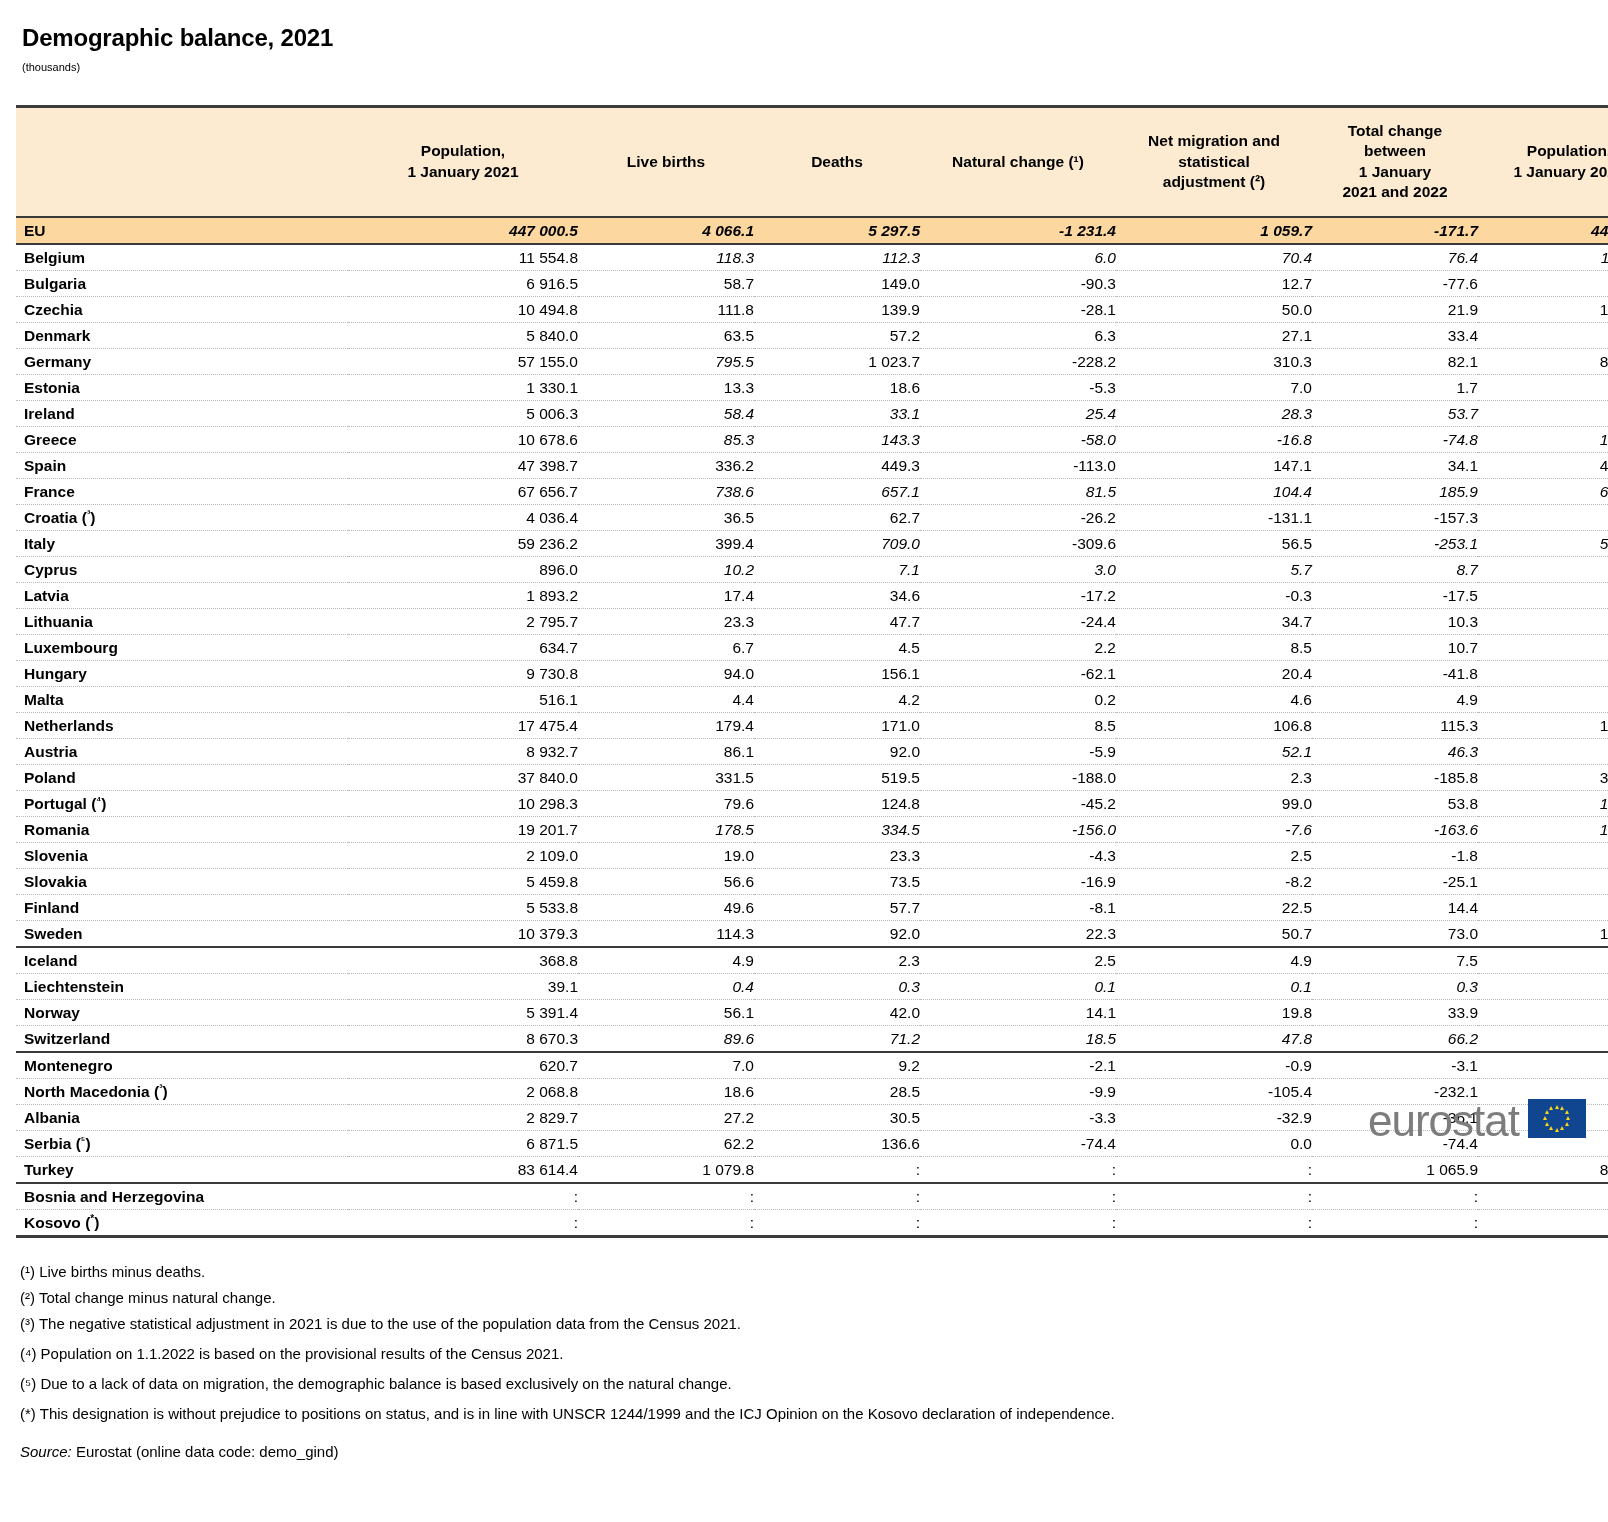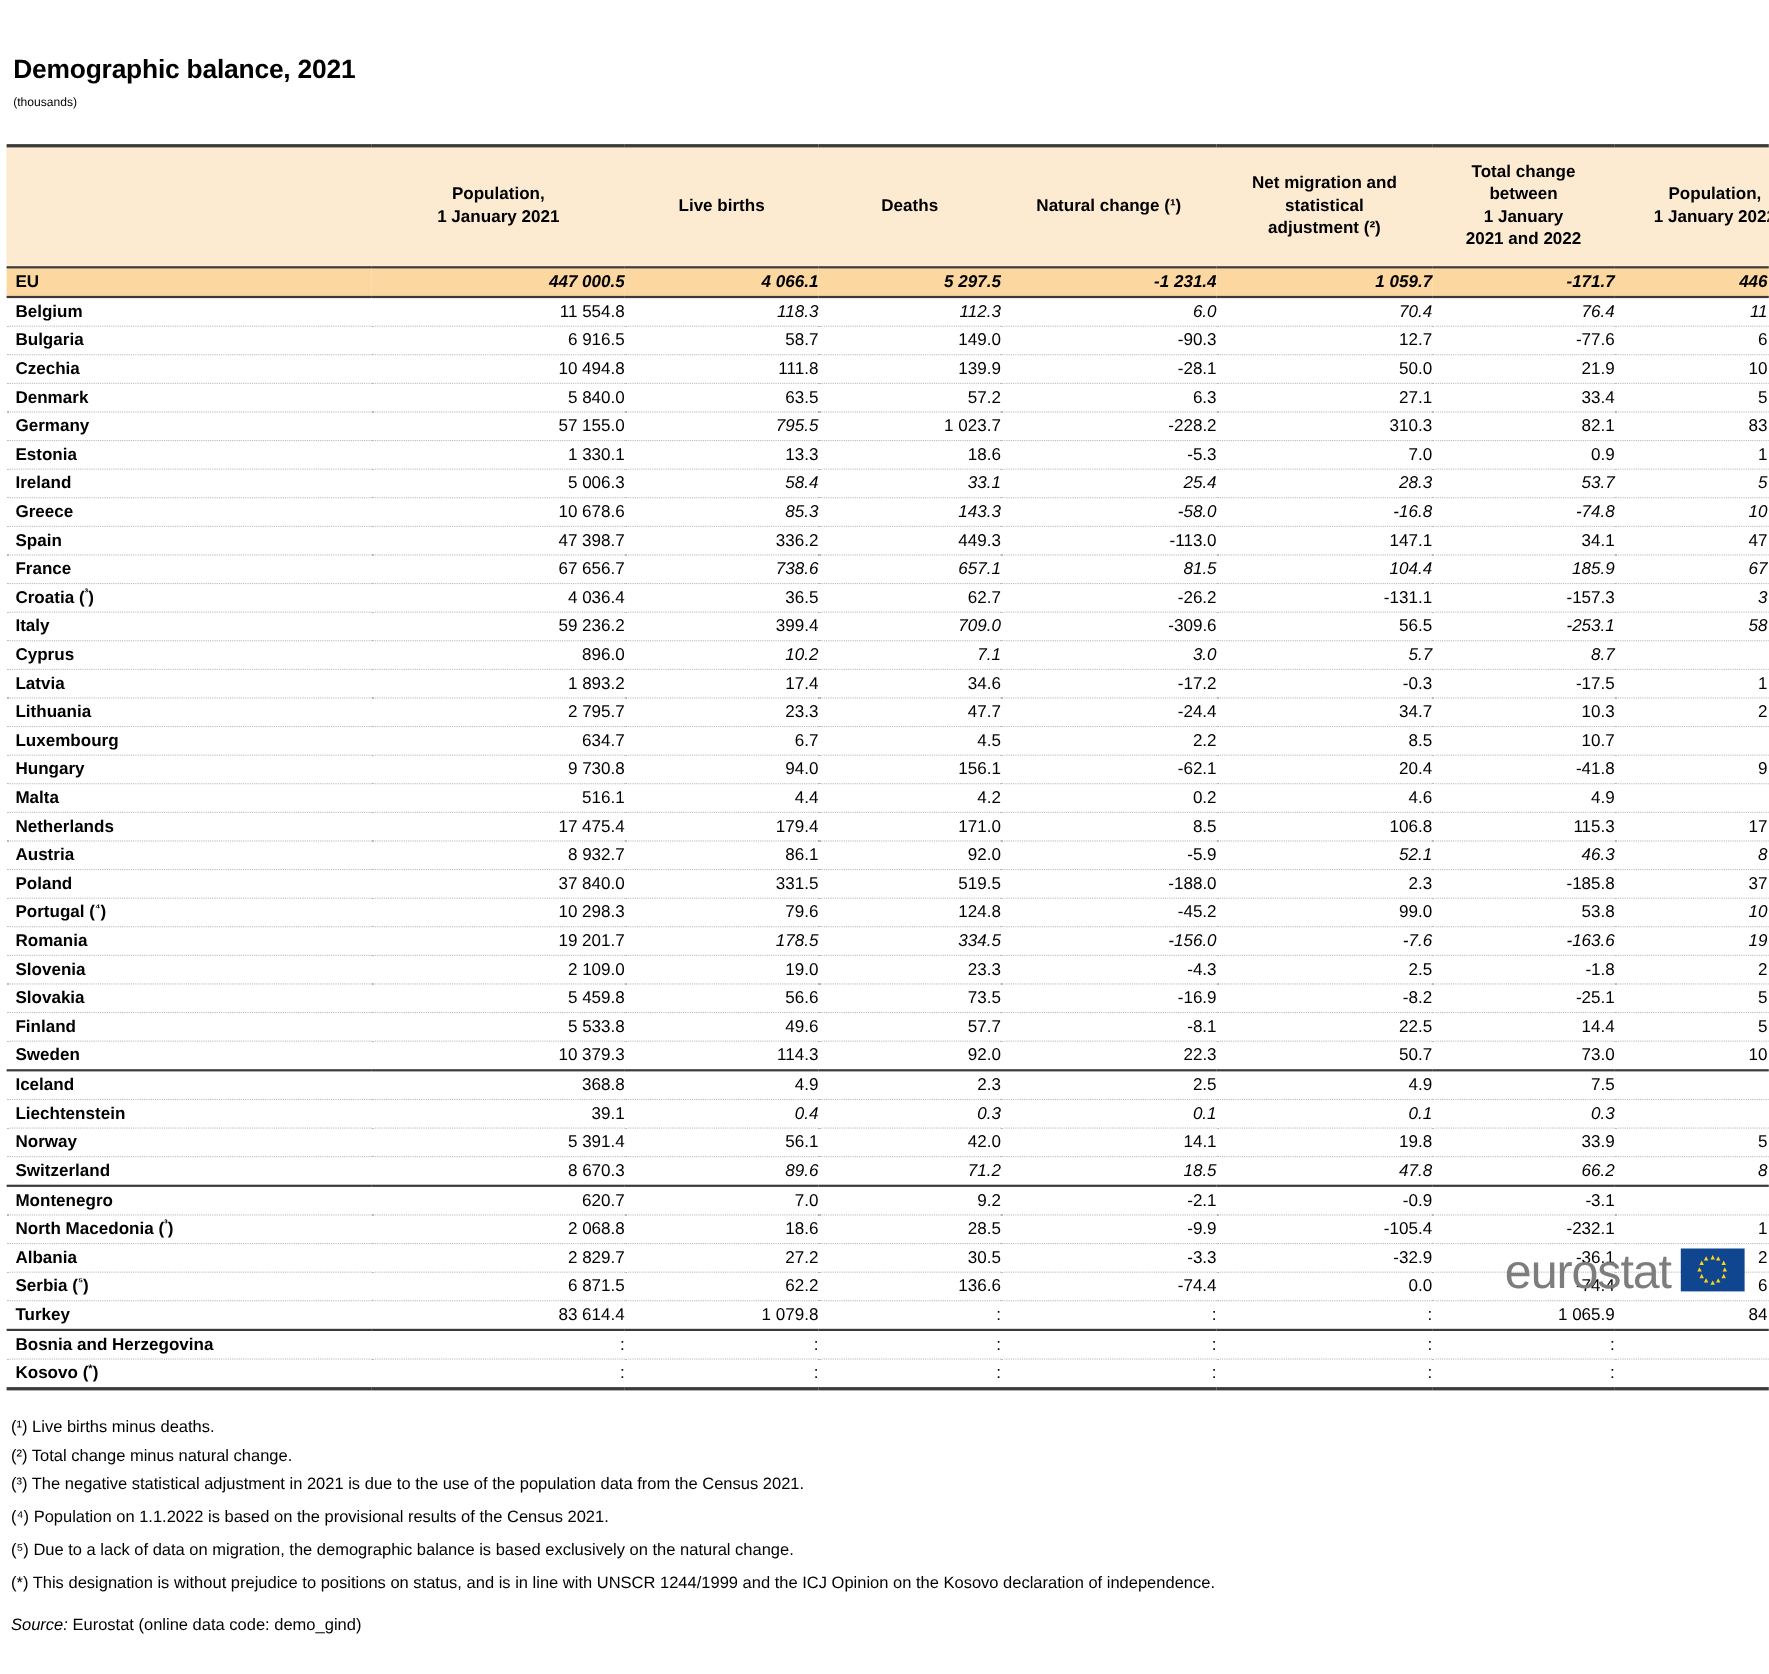--- a/index.html
+++ b/index.html
@@ -11,23 +11,22 @@
     width: 1608px;
     height: 1522px;
     font-family: "Liberation Sans", sans-serif;
     color: #000000;
     overflow: hidden;
   }
   .page {
     position: relative;
     width: 1608px;
     height: 1157px;
-    padding: 0;
+    padding: 10px;
     box-sizing: border-box;
-    margin-top: 36px;
   }
   .title {
     font-size: 24px;
     font-weight: bold;
     padding: 14px 0 0 12px;
     letter-spacing: -0.2px;
   }
   .subtitle {
     font-size: 11px;
     font-weight: normal;
@@ -276,21 +275,21 @@
           <td class="num">82.1</td>
           <td class="num">83 237.1</td>
         </tr>
         <tr>
           <td class="geo">Estonia</td>
           <td class="num">1 330.1</td>
           <td class="num">13.3</td>
           <td class="num">18.6</td>
           <td class="num">-5.3</td>
           <td class="num">7.0</td>
-          <td class="num">0.9</td>
+          <td class="num">1.7</td>
           <td class="num">1 331.8</td>
         </tr>
         <tr>
           <td class="geo">Ireland</td>
           <td class="num">5 006.3</td>
           <td class="num it">58.4</td>
           <td class="num it">33.1</td>
           <td class="num it">25.4</td>
           <td class="num it">28.3</td>
           <td class="num it">53.7</td>

